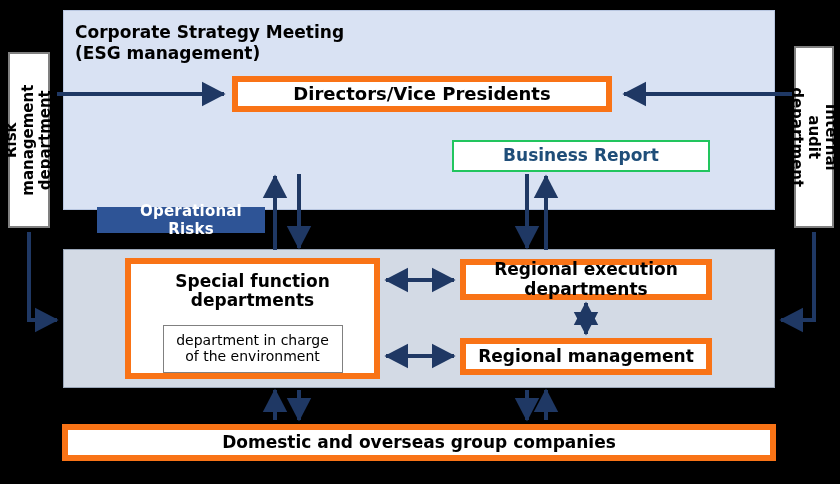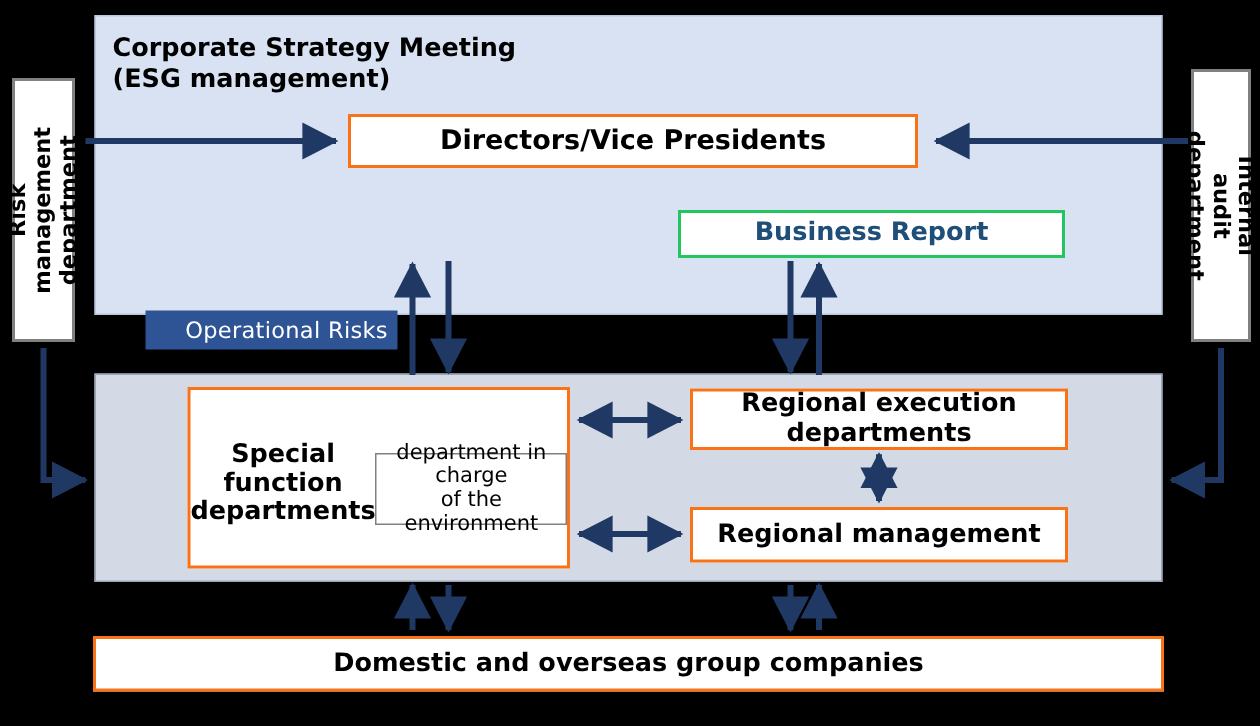--- a/index.html
+++ b/index.html
@@ -21,21 +21,21 @@
     border:1px solid #b8c6e0;
   }
   .panel-lower{
     background:#d3dae5;
     border:1px solid #9aa6b8;
   }
 
   
   .box{
     background:#ffffff;
-    border:2px solid #f97316;
+    border:6px solid #f97316;
     display:flex;align-items:center;justify-content:center;
     text-align:center;
     color:#000000;
     font-weight:bold;
     line-height:1.12;
   }
   .box.navy{
     border:2px solid #17365d;
     color:#17365d;
   }
@@ -61,21 +61,21 @@
     text-align:center;
     line-height:1.12;
     white-space:nowrap;
   }
   .vbox.ccw span{ transform:rotate(-90deg); }
   .vbox.cw  span{ transform:rotate(90deg); }
 
   
   .badge{
     display:flex;align-items:center;justify-content:center;
-    color:#ffffff;font-weight:normal;
+    color:#ffffff;font-weight:bold;
     text-align:center;
     letter-spacing:.2px;
     padding-left:20px;
   }
 
   
   .panel-title{
     color:#000000;
     font-weight:bold;
     line-height:1.22;
@@ -107,21 +107,21 @@
   <div class="abs vbox cw" style="left:794px;top:46px;width:40px;height:182px;">
     <span style="font-size:15px;white-space:pre-line;">Internal audit
 department</span>
   </div>
 
   <div class="abs badge" style="left:97px;top:207px;width:168px;height:26px;background:#2e5496;font-size:15px;">Operational Risks</div>
 
 
   <div class="abs panel-lower" style="left:63px;top:249px;width:712px;height:139px;"></div>
 
-  <div class="abs box" style="left:125px;top:258px;width:255px;height:121px;flex-direction:row;justify-content:space-between;padding-top:8px;">
+  <div class="abs box" style="left:125px;top:258px;width:255px;height:121px;flex-direction:column;justify-content:space-between;padding-top:8px;">
     <div style="font-size:17px;white-space:pre-line;line-height:1.12;">Special function
 departments</div>
     <div class="box thin" style="margin-top:7px;width:178px;height:46px;font-size:14px;white-space:pre-line;">department in charge
 of the environment</div>
   </div>
 
   <div class="abs box" style="left:460px;top:259px;width:252px;height:41px;font-size:17px;white-space:pre-line;">Regional execution
 departments</div>
 
   <div class="abs box" style="left:460px;top:338px;width:252px;height:37px;font-size:17px;">Regional management</div>

